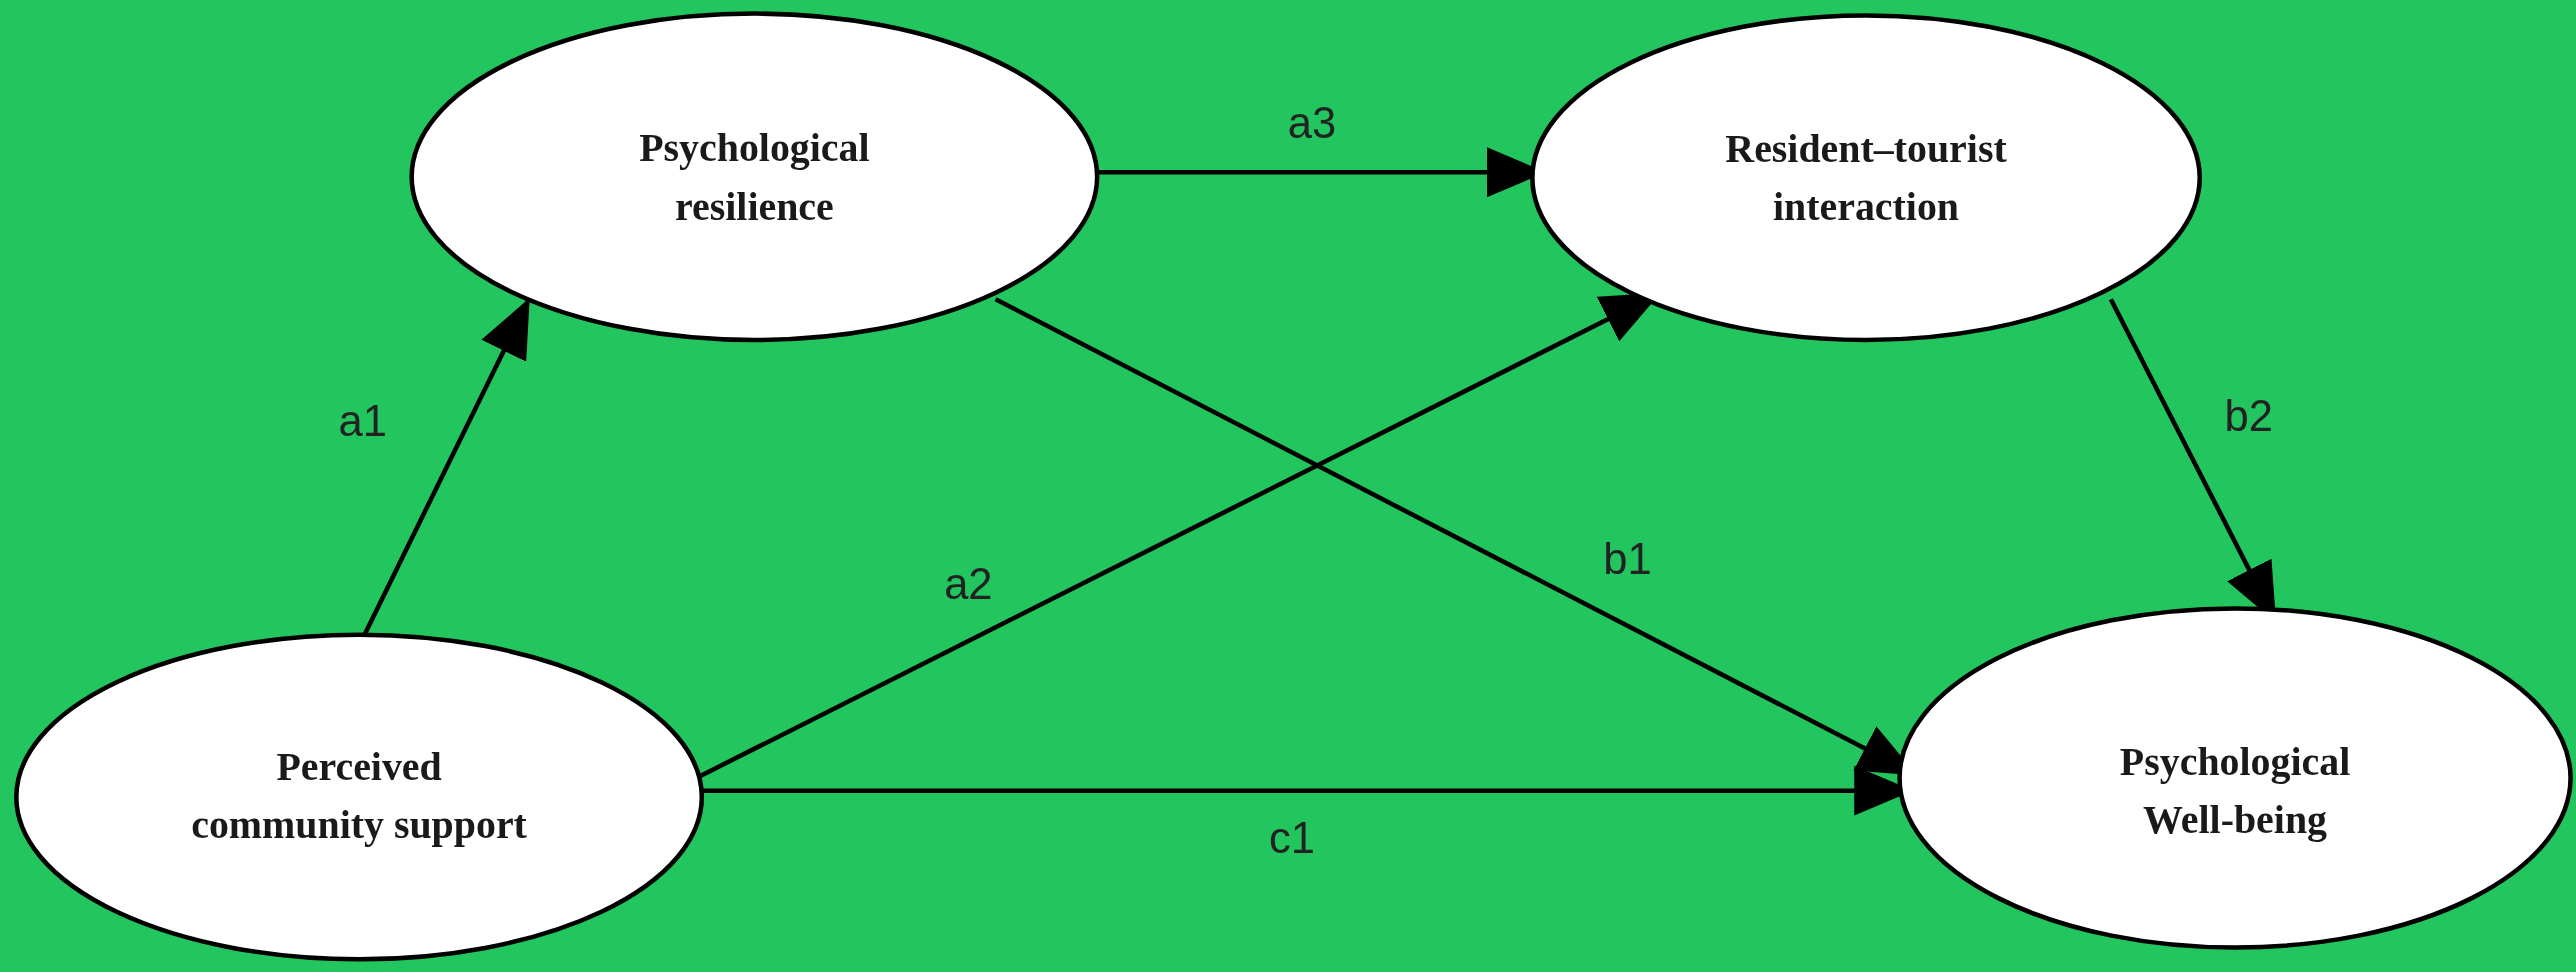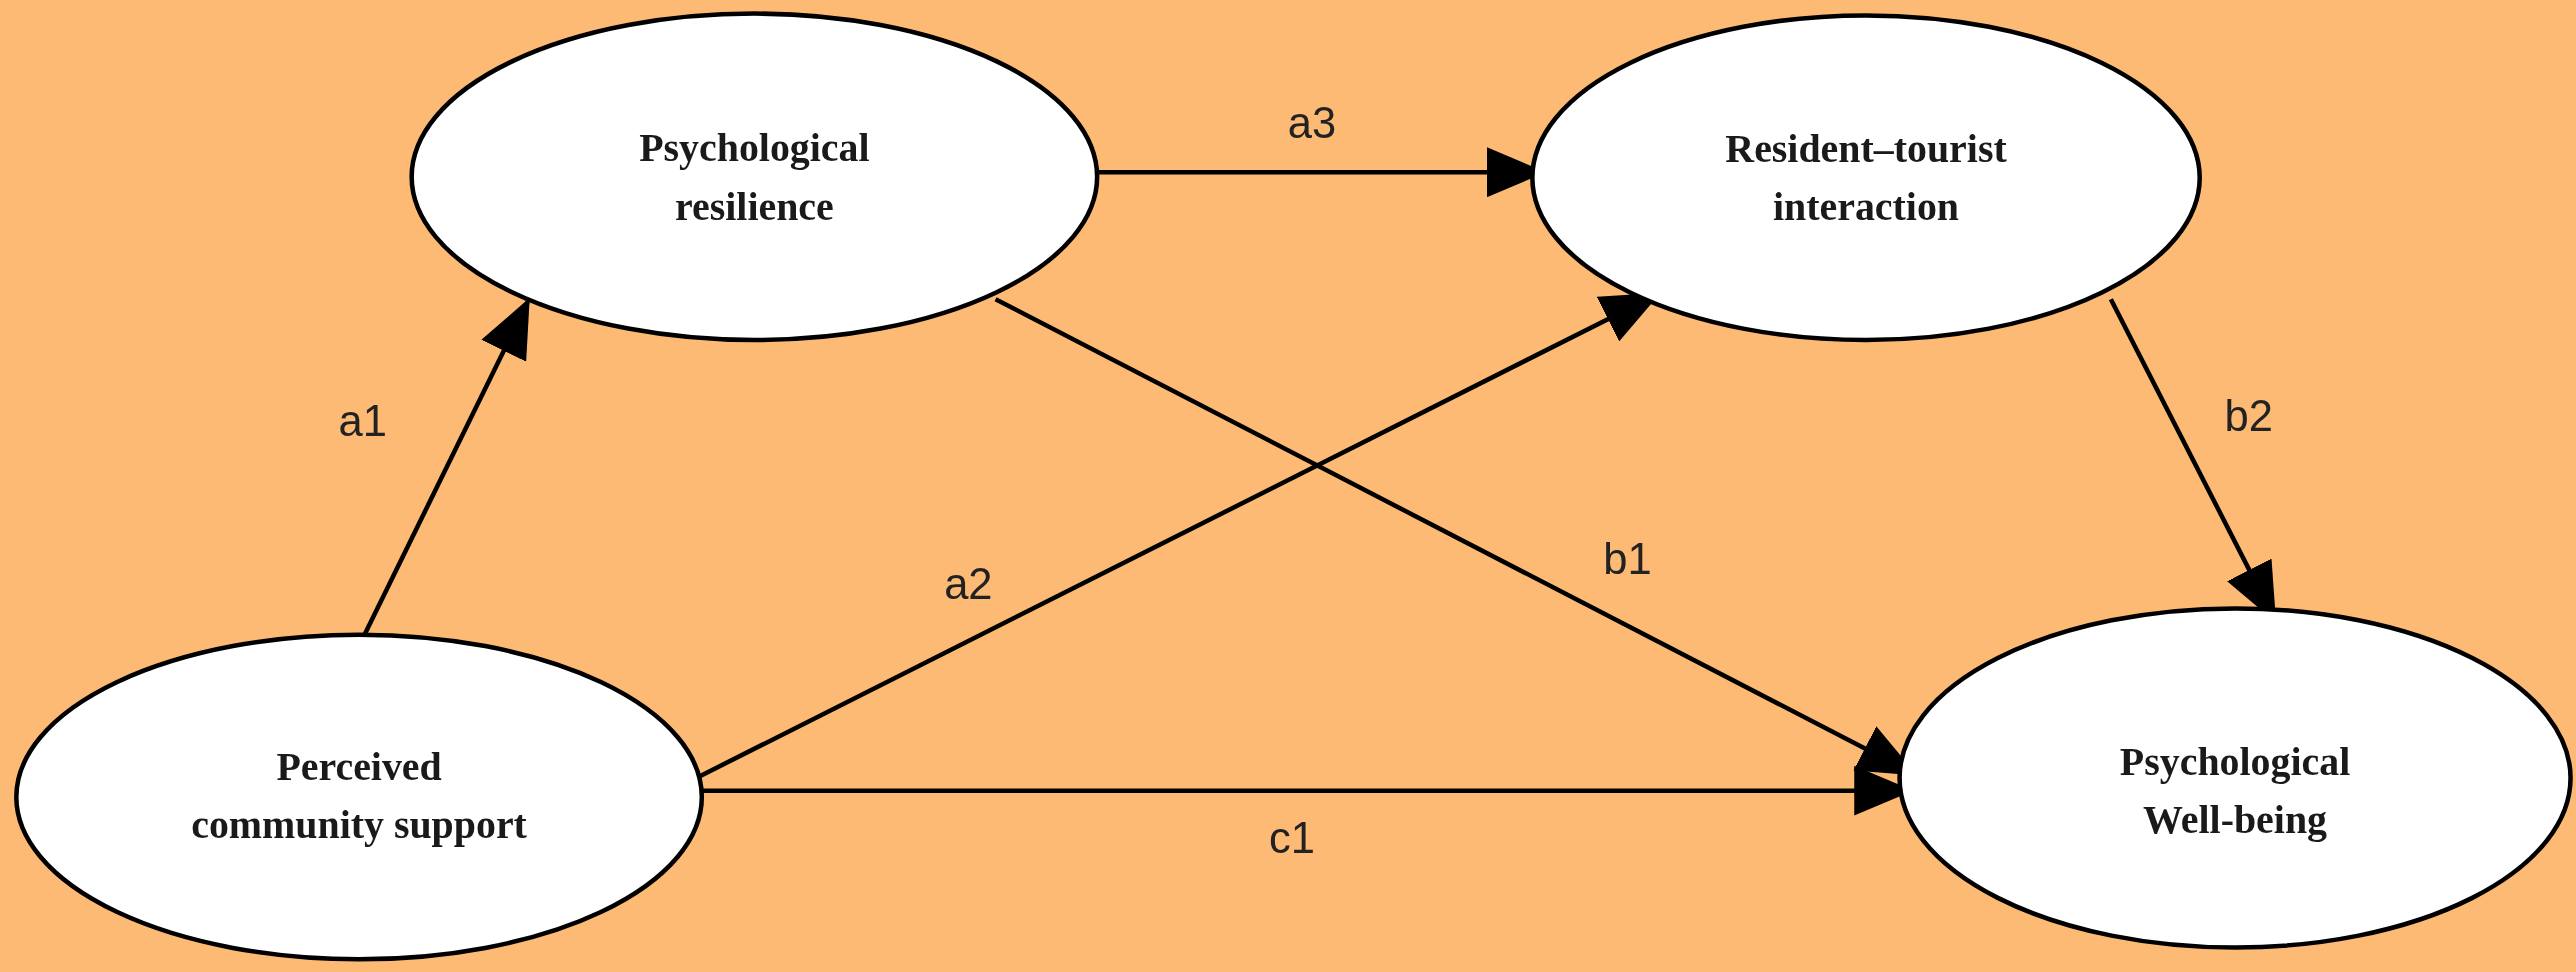--- a/index.html
+++ b/index.html
@@ -10,21 +10,21 @@
   body {
     width: 2576px;
     height: 972px;
     overflow: hidden;
     font-family: "Liberation Serif", serif;
   }
   #diagram-root {
     position: relative;
     width: 2576px;
     height: 972px;
-    background: #fdba74;
+    background: #22c55e;
   }
   svg#model-svg {
     position: absolute;
     top: 0;
     left: 0;
     width: 2576px;
     height: 972px;
     display: block;
   }
   .node-ellipse {

